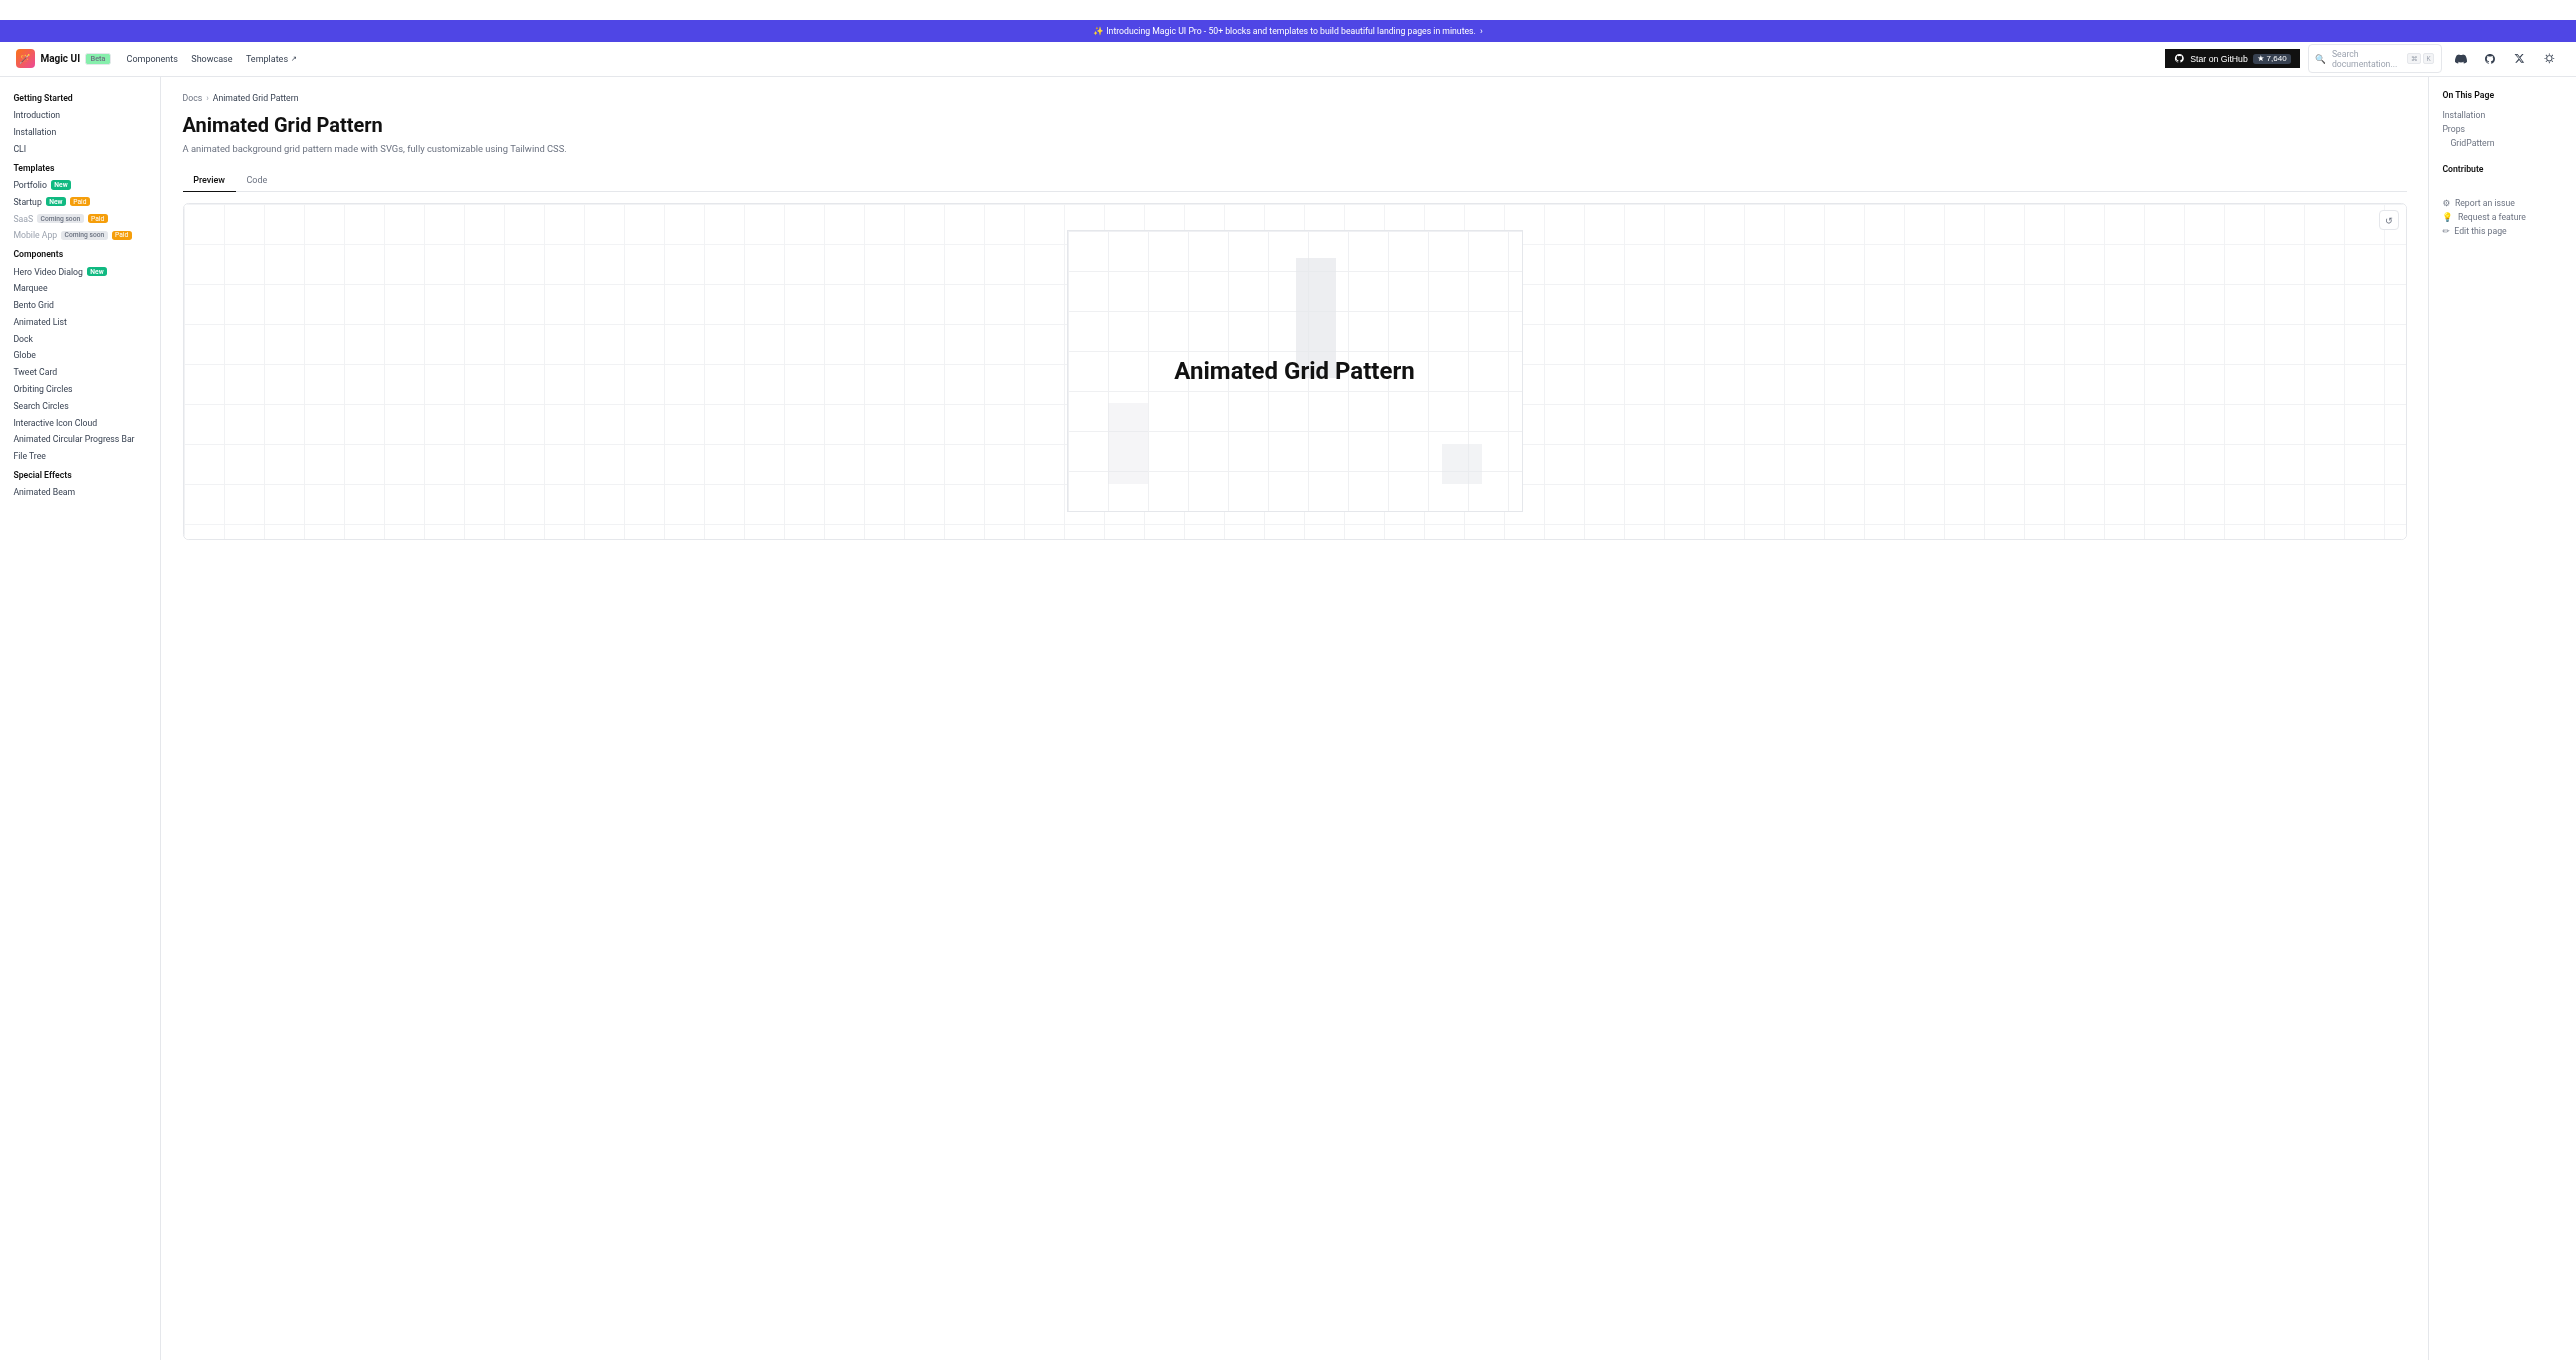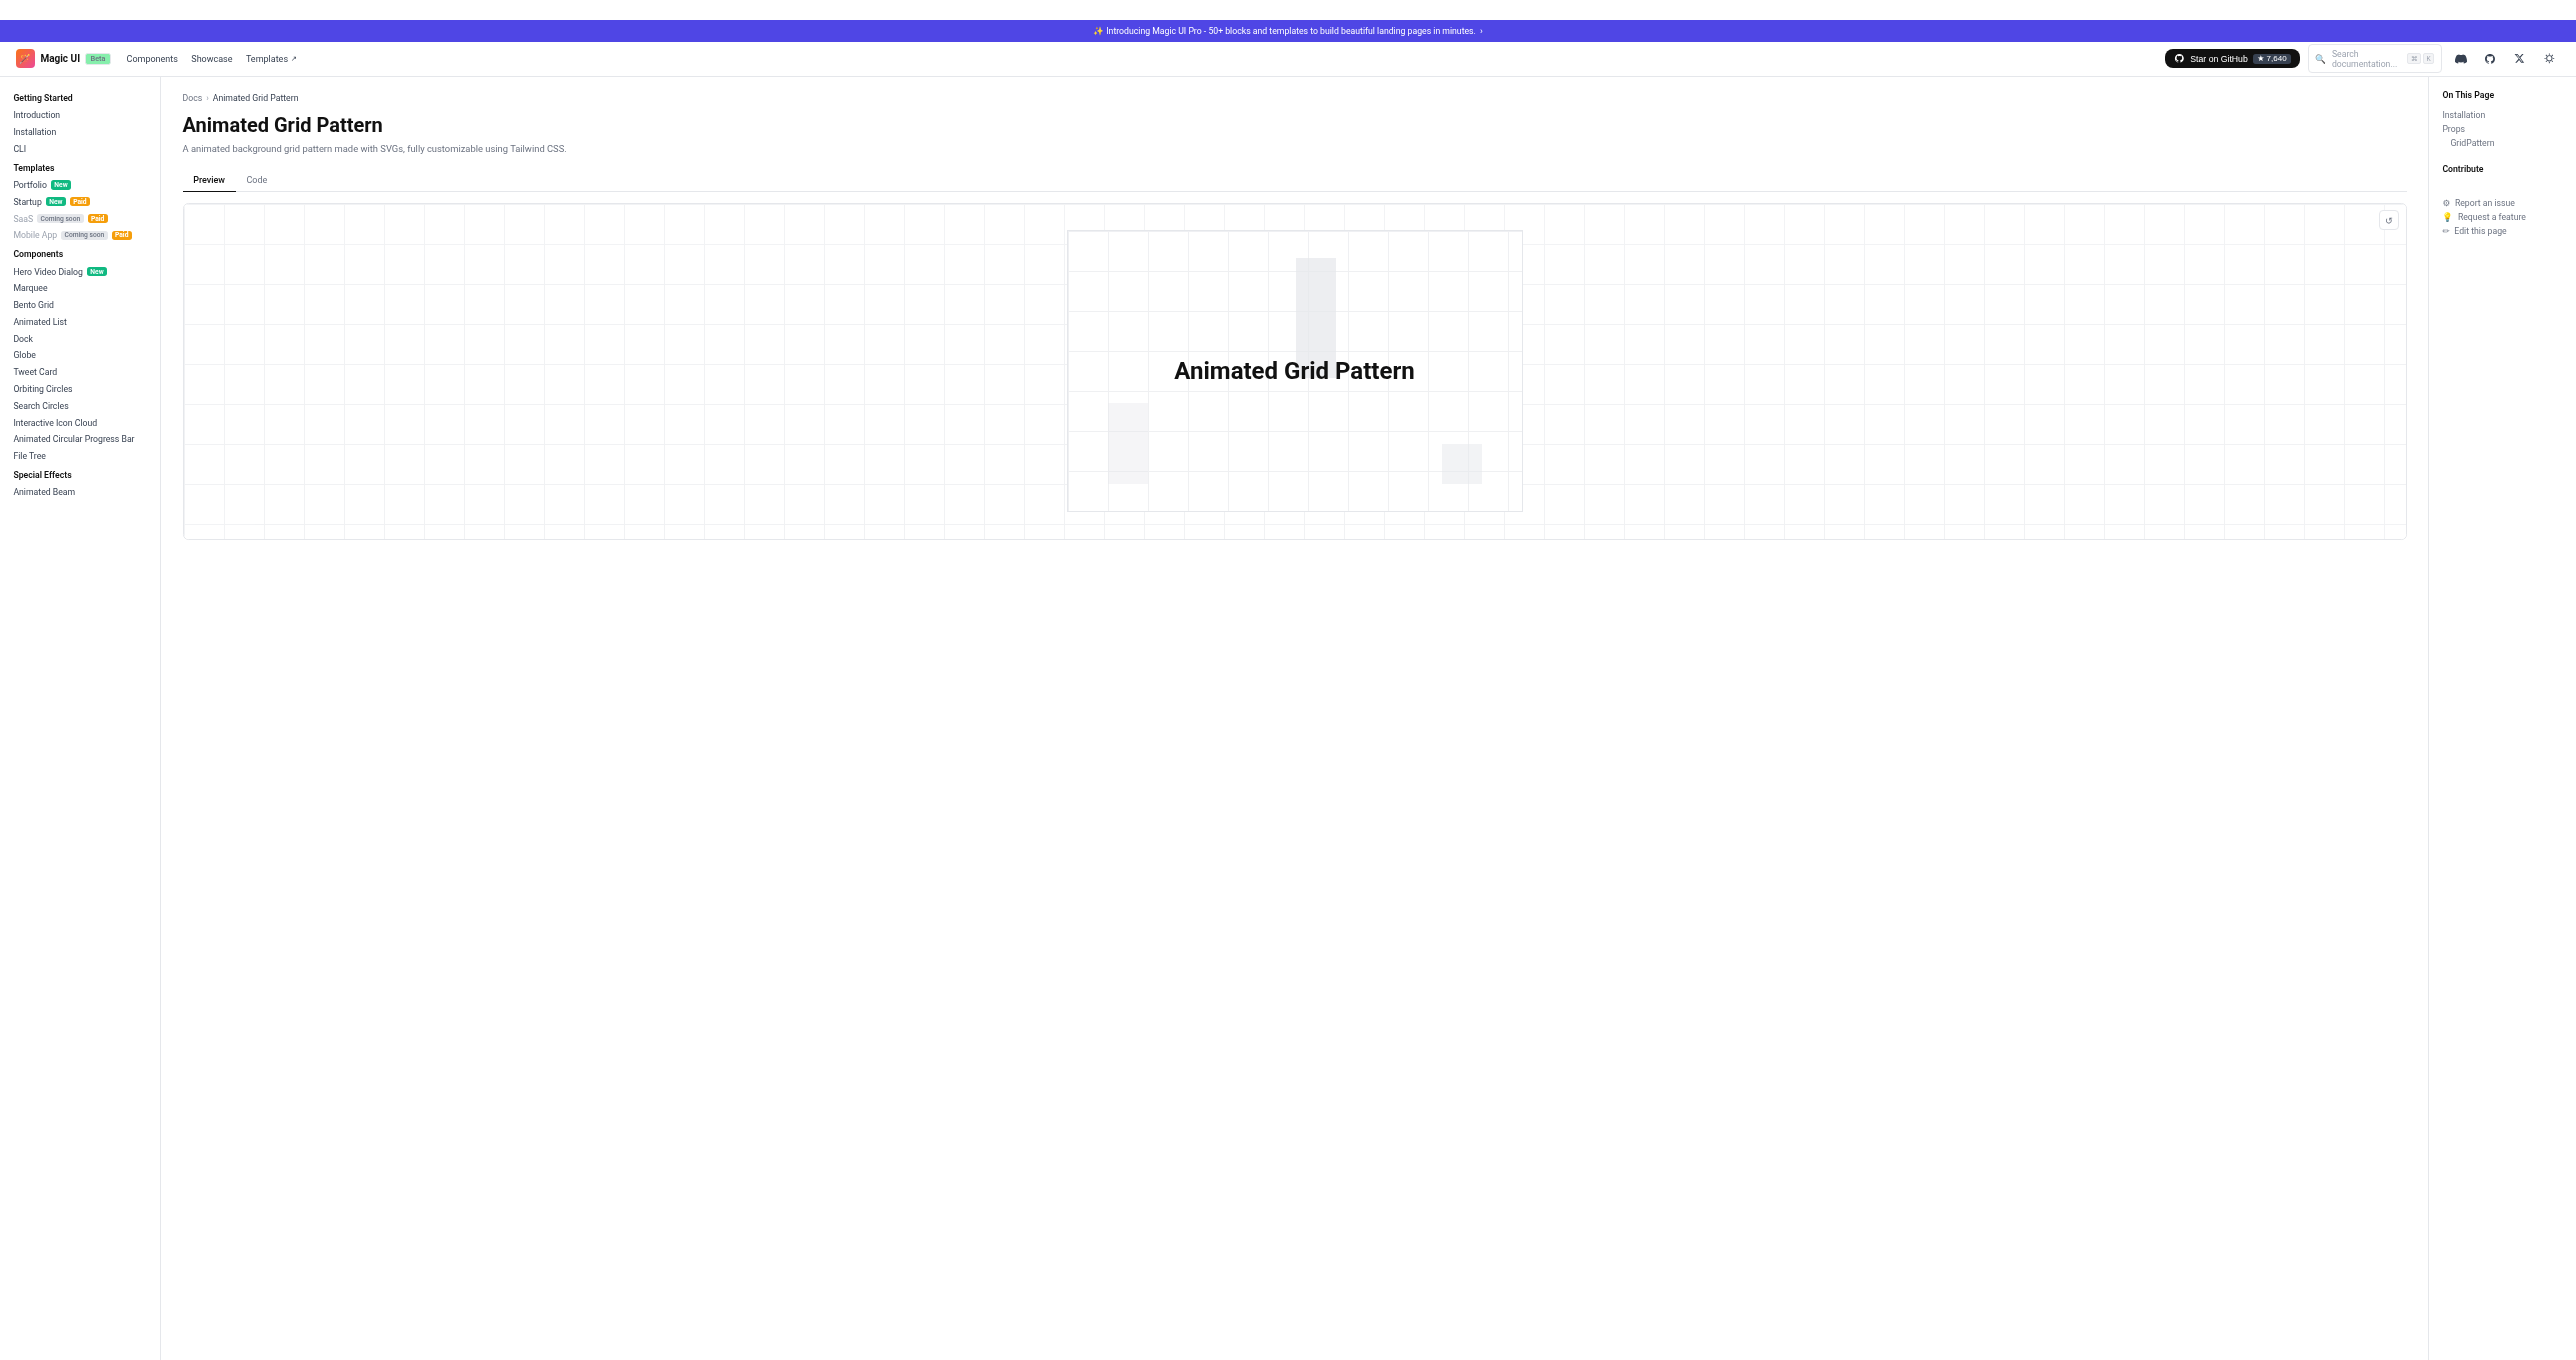--- a/index.html
+++ b/index.html
@@ -75,21 +75,21 @@
       align-items: center;
       gap: 8px;
     }
     .github-btn {
       display: flex;
       align-items: center;
       gap: 5.4px;
       background: #111;
       color: #fff;
       border: none;
-      border-radius: 8px;
+      border-radius: 0;
       padding: 4px 9.4px;
       font-size: 8.7px;
       font-weight: 500;
       cursor: pointer;
     }
     .github-btn .star-count {
       background: #374151;
       border-radius: 2.7px;
       padding: 0.7px 4px;
       font-size: 8px;
@@ -172,21 +172,21 @@
       padding: 0.7px 3.4px;
       font-size: 6.7px;
       font-weight: 600;
     }
     .badge-paid {
       background: #f59e0b;
       color: #fff;
       border-radius: 2.7px;
       padding: 0.7px 3.4px;
       font-size: 6.7px;
-      font-weight: 700;
+      font-weight: 400;
     }
     .badge-coming {
       background: #e5e7eb;
       color: #6b7280;
       border-radius: 2.7px;
       padding: 0.7px 3.4px;
       font-size: 6.7px;
       font-weight: 500;
     }
 

